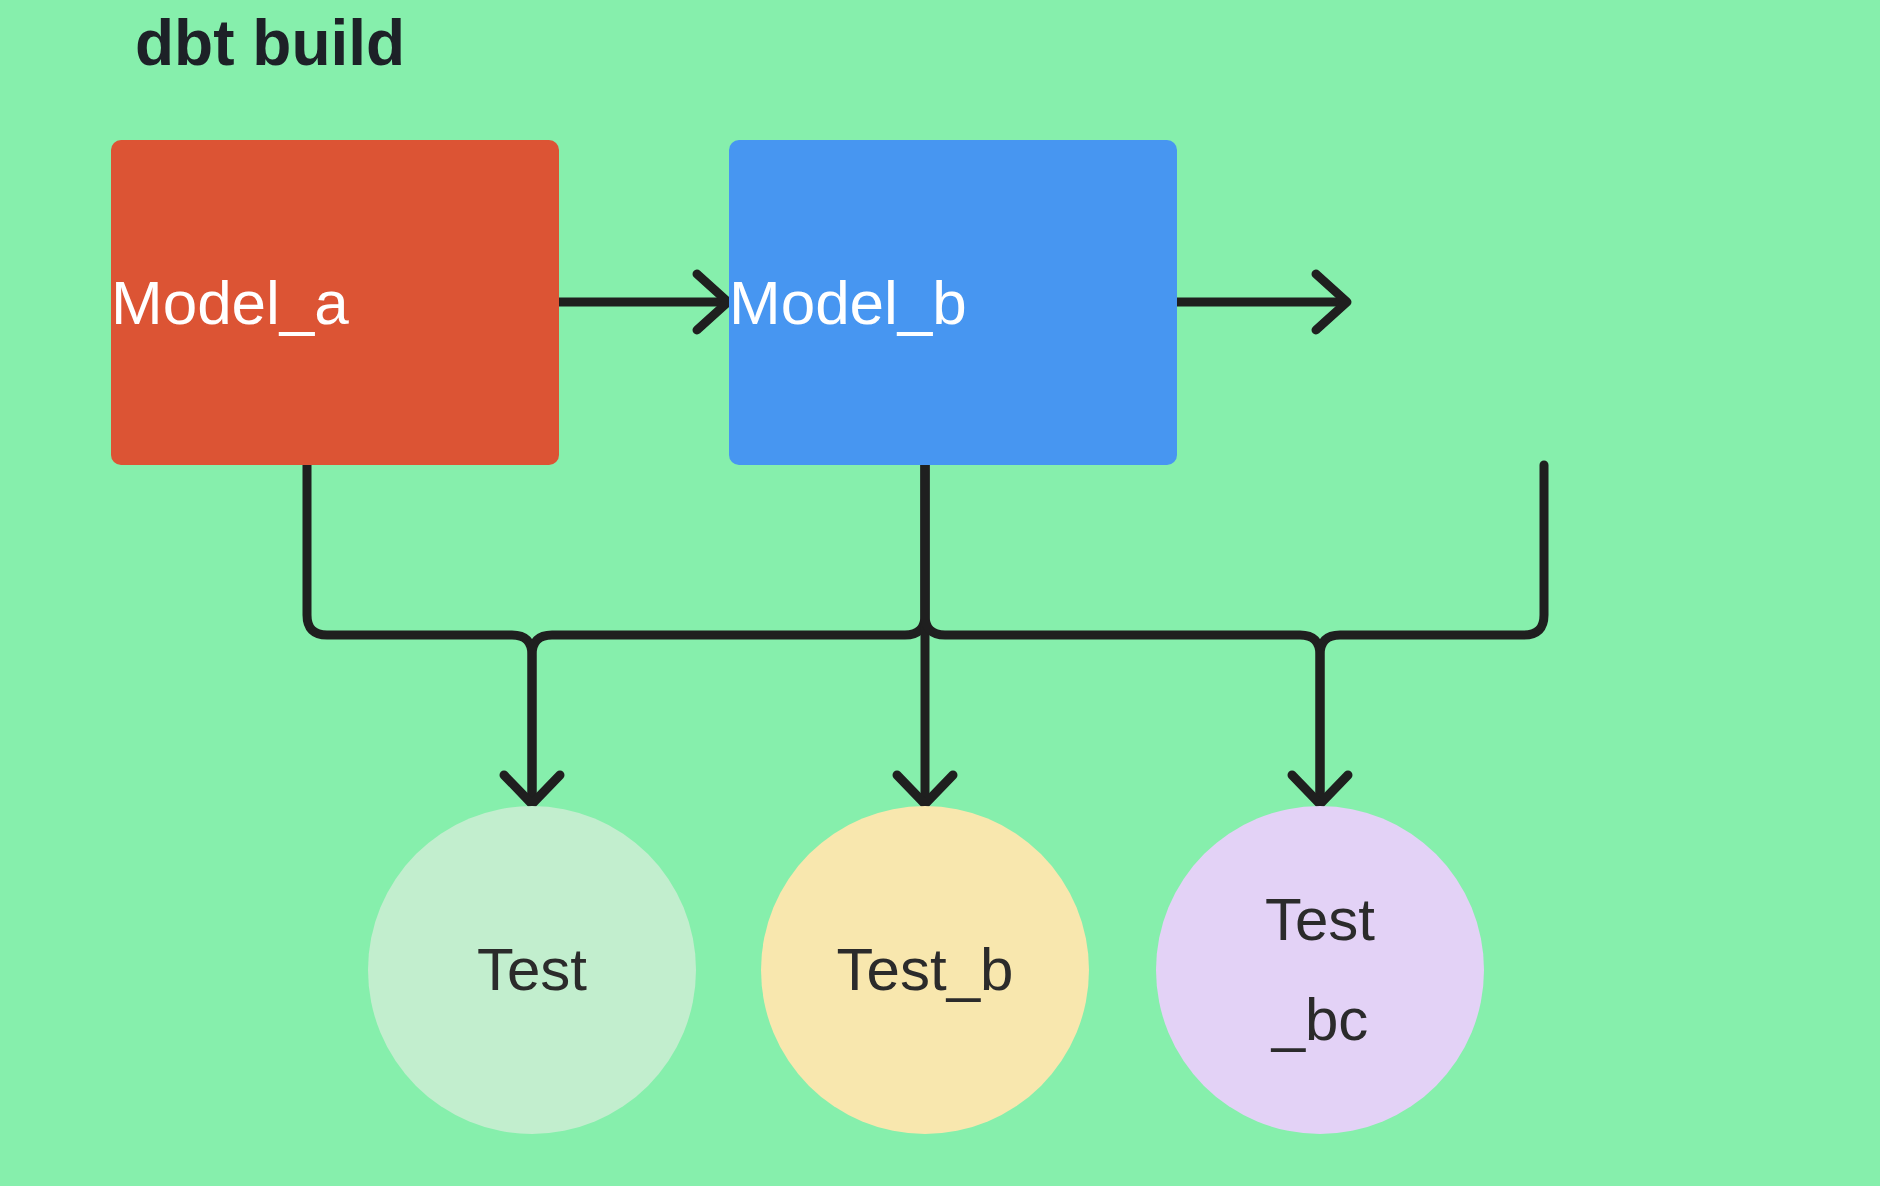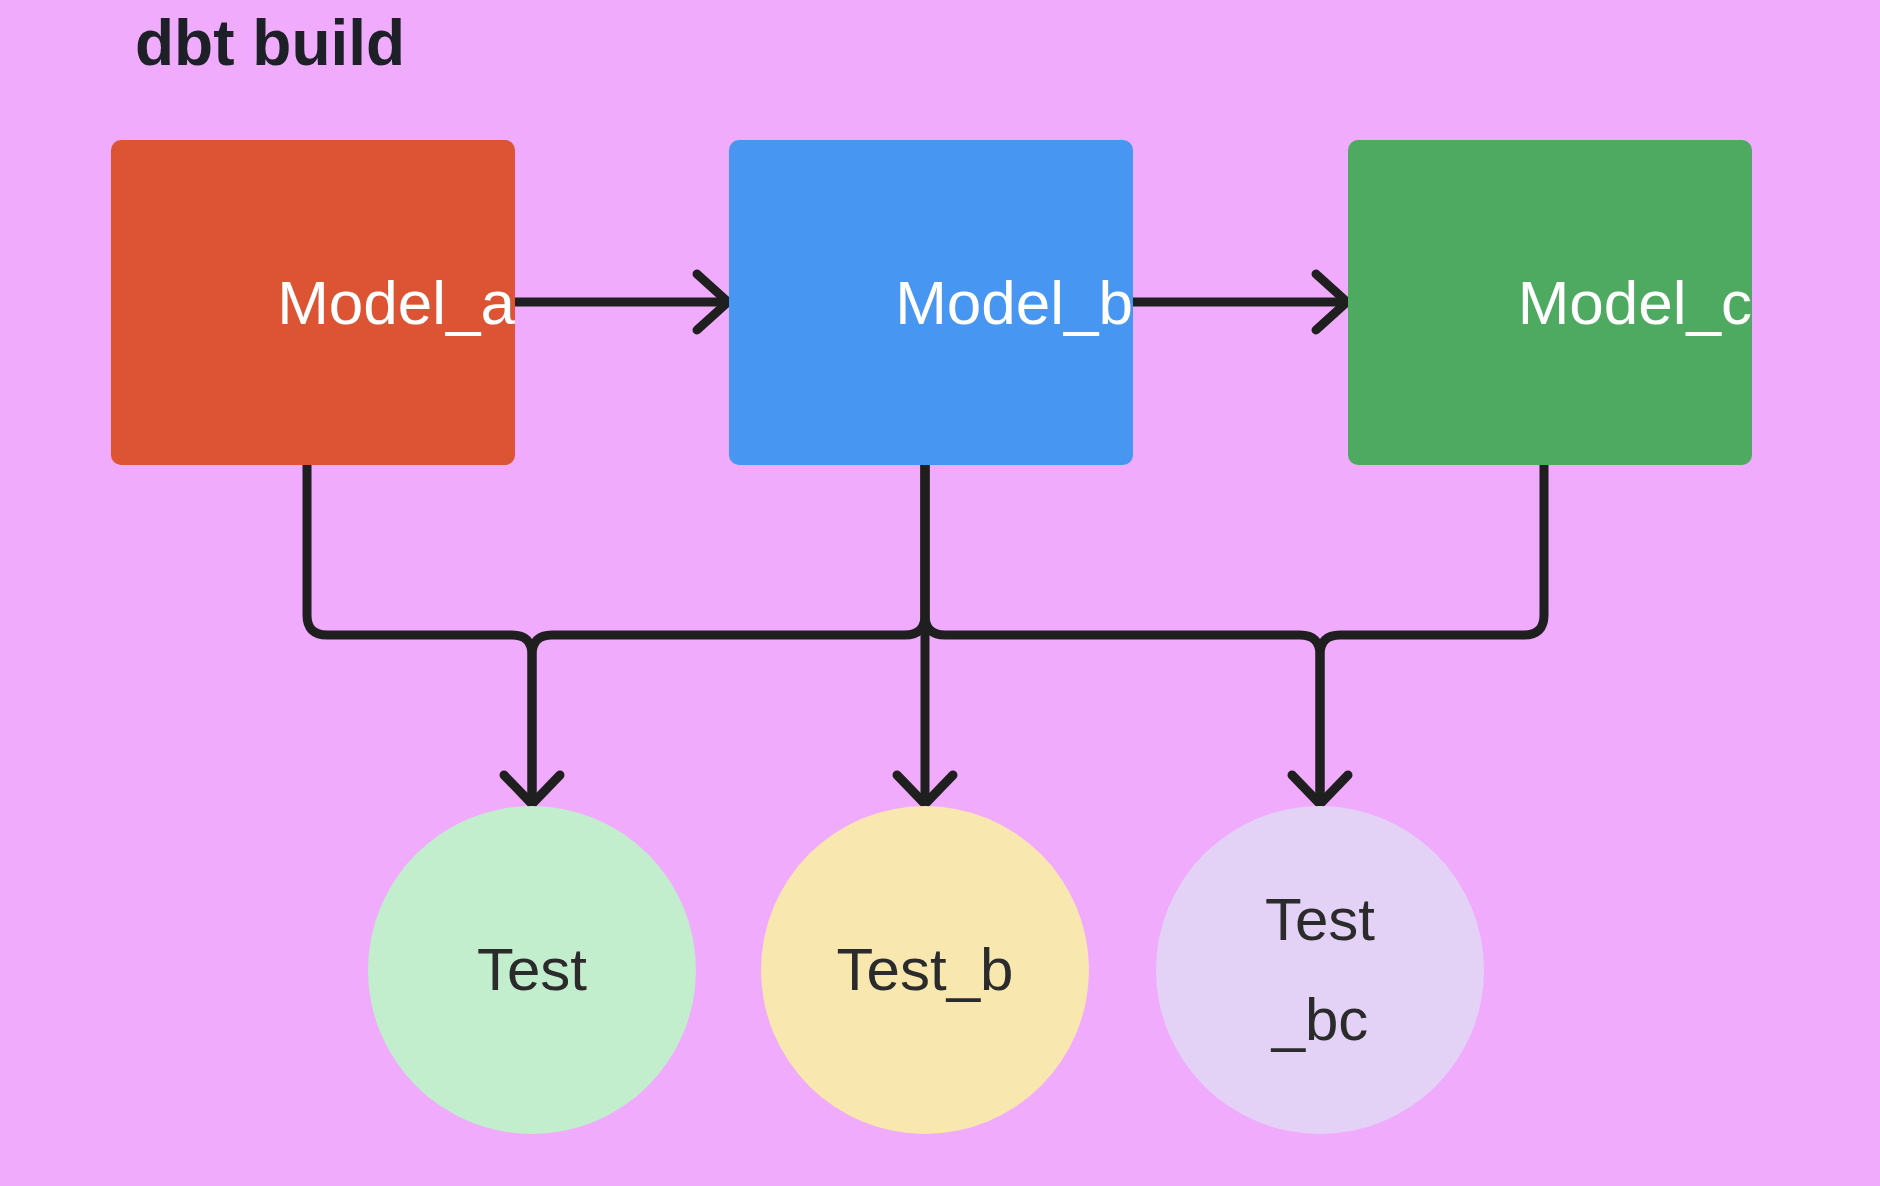--- a/index.html
+++ b/index.html
@@ -1,20 +1,20 @@
 <!DOCTYPE html>
 <html><head>
 <meta charset="utf-8">
 <style>
   html, body { margin: 0; padding: 0; background: #ffffff; }
   .stage {
     position: relative;
     width: 1880px;
     height: 1186px;
-    background: #f0abfc;
+    background: #86efac;
     overflow: hidden;
     font-family: "Liberation Sans", sans-serif;
   }
   .connector-layer {
     position: absolute;
     left: 0; top: 0;
     width: 1880px;
     height: 1186px;
   }
   .diagram-title {
@@ -22,26 +22,26 @@
     left: 135px;
     top: 8px;
     font-size: 64px;
     font-weight: 600;
     letter-spacing: 0px;
     line-height: 1.1;
   }
   .model-box {
     position: absolute;
     top: 140px;
-    width: 404px;
+    width: 448px;
     height: 325px;
     border-radius: 10px;
     display: flex;
     align-items: center;
-    justify-content: flex-end;
+    justify-content: flex-start;
   }
   .model-box .model-label {
     font-size: 62px;
     font-weight: 500;
   }
   .model-a { left: 111px; }
   .model-b { left: 729px; }
   .model-c { left: 1348px; }
   .test-circle {
     position: absolute;
@@ -98,23 +98,20 @@
   <div class="diagram-title" style="color: rgb(29, 33, 39);">dbt build</div>
 
   <div class="model-box model-a" style="background-color: rgb(220, 84, 52);">
     <span class="model-label" style="color: rgb(255, 255, 255);">Model_a</span>
   </div>
 
   <div class="model-box model-b" style="background-color: rgb(71, 150, 241);">
     <span class="model-label" style="color: rgb(255, 255, 255);">Model_b</span>
   </div>
 
-  <div class="model-box model-c" style="background-color: rgb(79, 170, 97);">
-    <span class="model-label" style="color: rgb(255, 255, 255);">Model_c</span>
-  </div>
 
   <div class="test-circle test-ab" style="background-color: rgb(194, 238, 206); color: rgb(43, 43, 43);">
     <span class="test-line">Test</span>
   </div>
 
   <div class="test-circle test-b" style="background-color: rgb(248, 231, 174); color: rgb(43, 43, 43);">
     <span class="test-line">Test_b</span>
     <span class="test-line"></span>
   </div>
 

